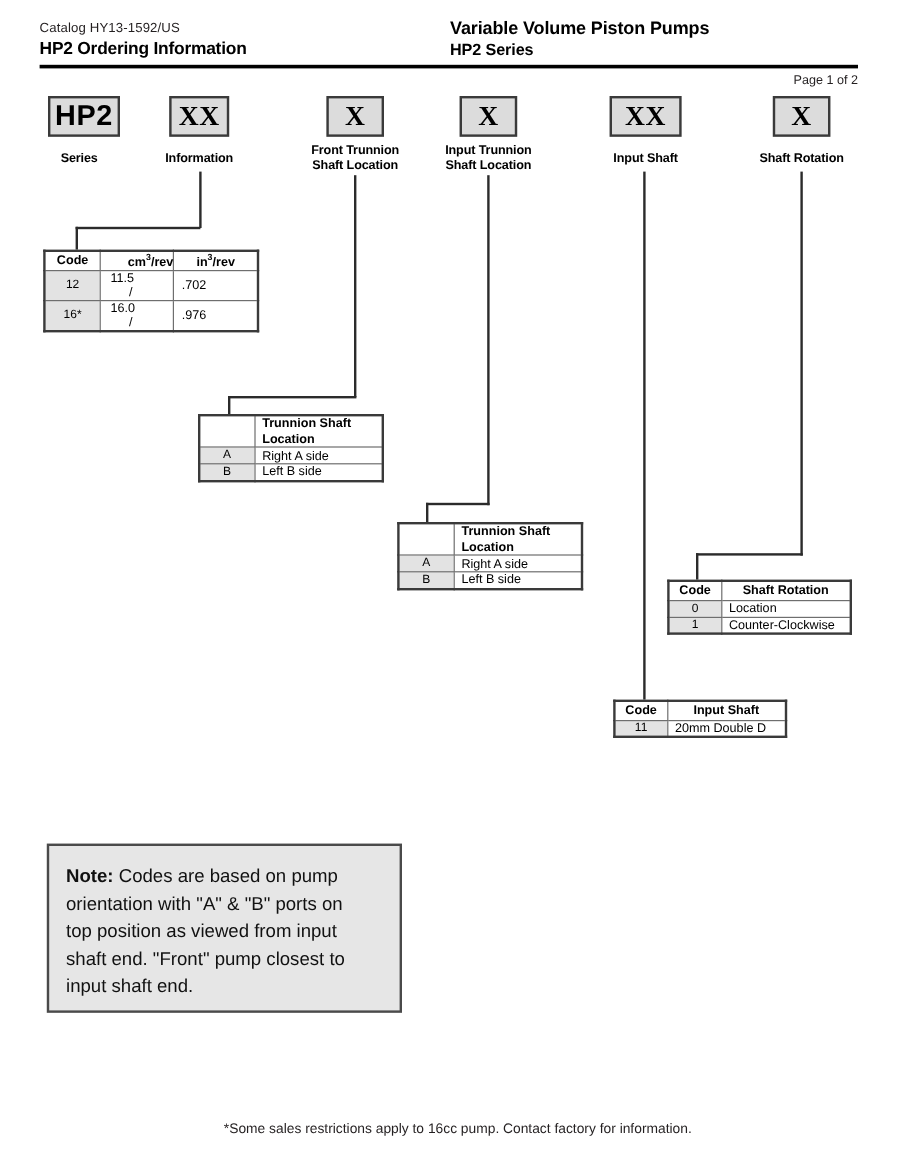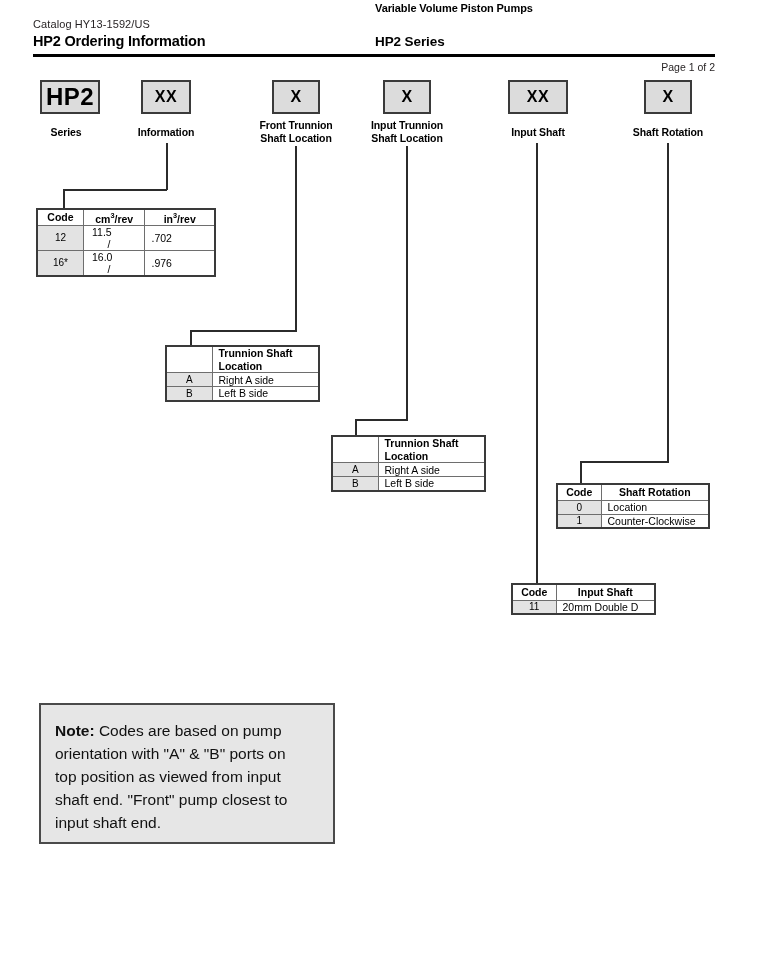--- a/index.html
+++ b/index.html
@@ -34,22 +34,22 @@
     left: 33px;
     top: 33px;
     font-size: 14.5px;
     font-weight: bold;
     color: #000;
     letter-spacing: -0.2px;
   }
   .hdr-title-right1 {
     position: absolute;
     left: 375px;
-    top: 2px;
-    font-size: 11px;
+    top: 15px;
+    font-size: 15px;
     font-weight: bold;
     color: #000;
     letter-spacing: -0.1px;
   }
   .hdr-title-right2 {
     position: absolute;
     left: 375px;
     top: 34px;
     font-size: 13.5px;
     font-weight: bold;
@@ -81,21 +81,21 @@
     border: 2px solid #3a3a3a;
     box-sizing: border-box;
     display: flex;
     align-items: center;
     justify-content: center;
     font-weight: bold;
     color: #000;
     letter-spacing: 0.5px;
   }
   .codebox.big { font-size: 24px; }
-  .codebox.std { font-size: 16px; }
+  .codebox.std { font-size: 23px; font-family: Liberation Serif, serif; }
 
   .boxlabel {
     position: absolute;
     font-size: 10.5px;
     font-weight: bold;
     color: #000;
     text-align: center;
     line-height: 12.5px;
     letter-spacing: -0.1px;
   }
@@ -151,21 +151,21 @@
   .spec th.valhead-left {
     background: #ffffff;
     text-align: left;
     padding-left: 6px;
     line-height: 12.5px;
   }
 
   
   #tbl-displacement { left: 36px; top: 208px; width: 180px; }
   #tbl-displacement th.c1 { width: 47px; }
-  #tbl-displacement th.c2 { width: 62px; }
+  #tbl-displacement th.c2 { width: 62px; text-align: right; }
   #tbl-displacement th.c3 { width: 71px; }
   #tbl-displacement td.d-num { text-align: left; padding-left: 8px; }
 
   
   .tbl-trunnion { width: 155px; padding-left: 20px; }
   .tbl-trunnion .tcode { width: 46px; }
 
   
   #tbl-rotation { left: 556px; top: 483px; width: 154px; }
   #tbl-rotation .rcode { width: 44px; }
@@ -336,14 +336,15 @@
       <td class="codecol">11</td>
       <td class="valcol">20mm Double D</td>
     </tr>
   </tbody>
     </table>
 
   <div id="note-box">
     <b>Note:</b><span> Codes are based on pump orientation with "A" &amp; "B" ports on top position as viewed from input shaft end. "Front" pump closest to input shaft end.</span>
   </div>
 
+  <div id="footnote">*Some sales restrictions apply to 16cc pump. Contact factory for information.</div>
 
 </div>
 
 </body></html>

